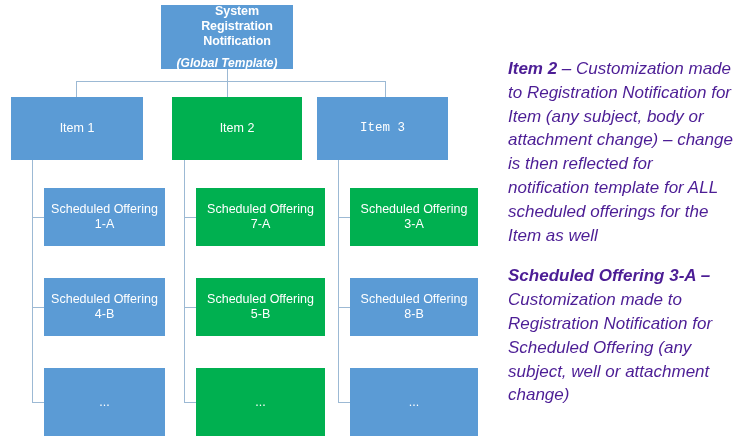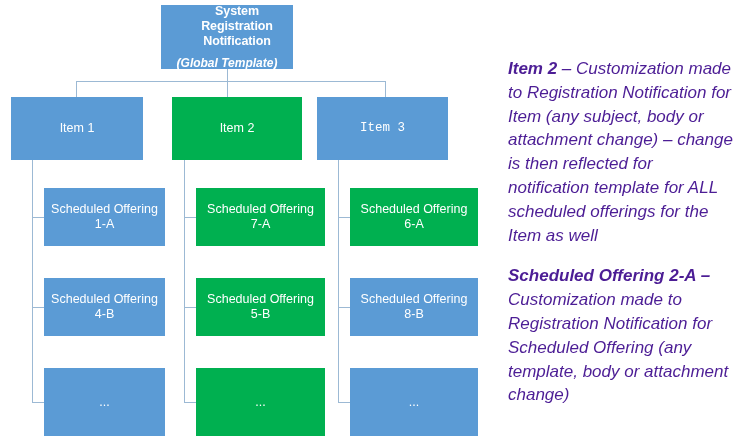--- a/index.html
+++ b/index.html
@@ -148,21 +148,21 @@
   <div class="node blue offering-node col-1 row-a">
     <span class="line">Scheduled Offering</span>
     <span class="line">1-A</span>
   </div>
   <div class="node green offering-node col-2 row-a">
     <span class="line">Scheduled Offering</span>
     <span class="line">7-A</span>
   </div>
   <div class="node green offering-node col-3 row-a">
     <span class="line">Scheduled Offering</span>
-    <span class="line">6-A</span>
+    <span class="line">3-A</span>
   </div>
 
   <div class="node blue offering-node col-1 row-b">
     <span class="line">Scheduled Offering</span>
     <span class="line">4-B</span>
   </div>
   <div class="node green offering-node col-2 row-b">
     <span class="line">Scheduled Offering</span>
     <span class="line">5-B</span>
   </div>
@@ -181,15 +181,15 @@
     <span class="line">...</span>
   </div>
 
 </div>
 
 <div id="notes-panel">
   <p class="note-block">
     <span class="note-lead">Item 2</span><span> – Customization made to Registration Notification for Item (any subject, body or attachment change) – change is then reflected for notification template for ALL scheduled offerings for the Item as well</span>
   </p>
   <p class="note-block">
-    <span class="note-lead">Scheduled Offering 2-A – </span><span>Customization made to Registration Notification for Scheduled Offering (any template, body or attachment change)</span>
+    <span class="note-lead">Scheduled Offering 3-A – </span><span>Customization made to Registration Notification for Scheduled Offering (any subject, well or attachment change)</span>
   </p>
 </div>
 
 </body></html>

